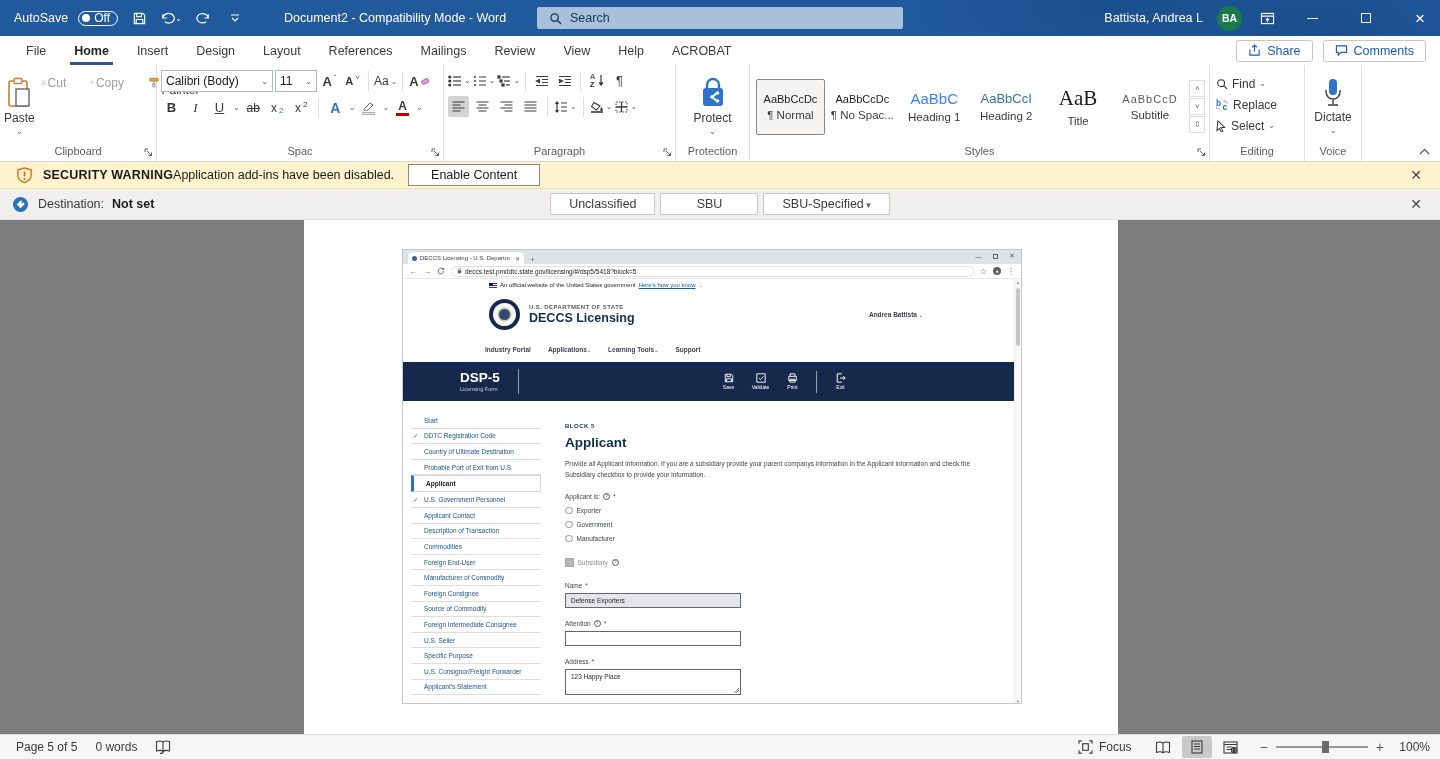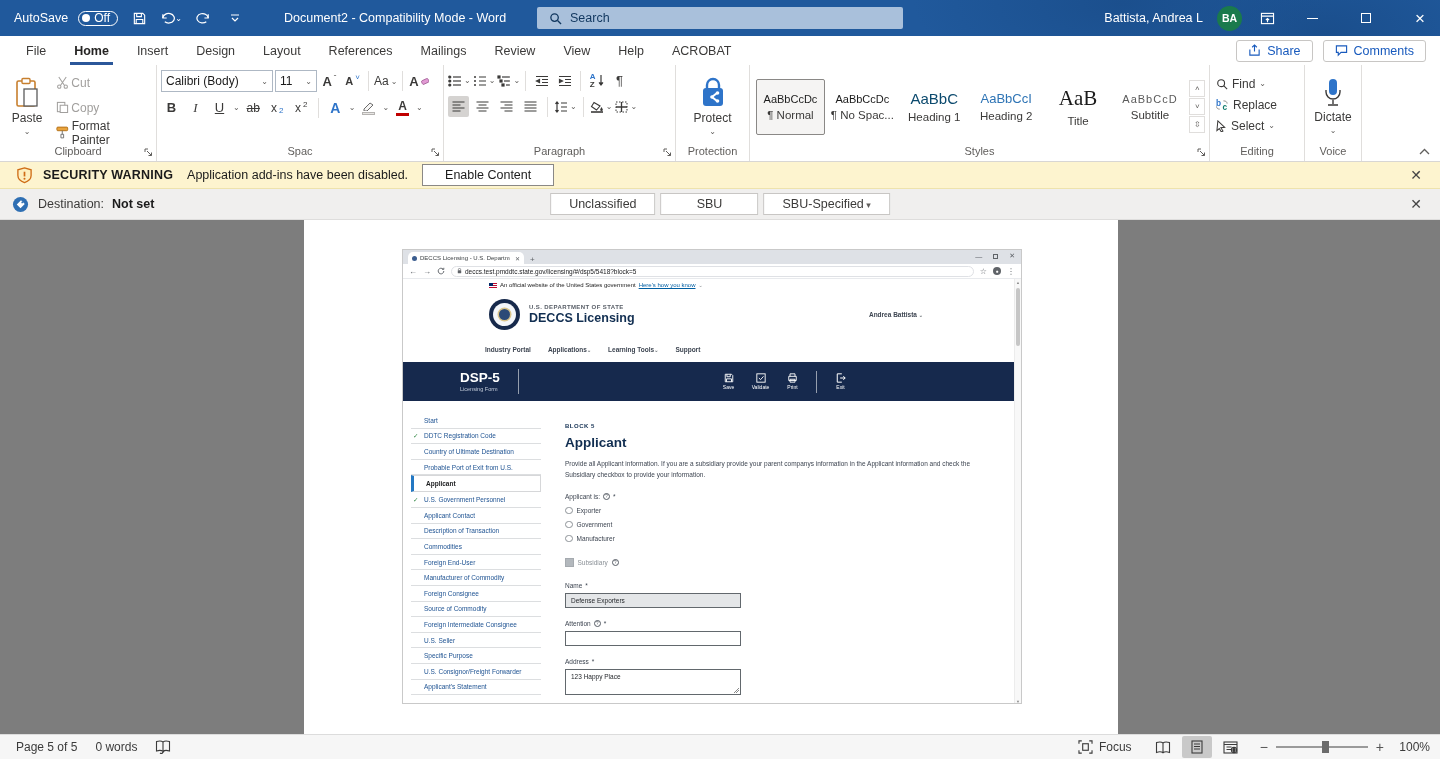--- a/index.html
+++ b/index.html
@@ -38,21 +38,21 @@
   .launcher{position:absolute;right:3px;bottom:4px;cursor:pointer}
   .sbtn{height:21px;min-width:21px;display:inline-flex;align-items:center;justify-content:center;gap:2px;border-radius:2px;cursor:pointer;font-size:12px;color:#3b3a39}
   .dd{font-size:8px;color:#605e5c}
   .dis{color:#a19f9d}
   .dis svg *{stroke:#a19f9d!important}
 
   
   .g-clip{width:157px}
   .g-clip .rg-body{display:flex}
   .paste-big{width:48px;display:flex;flex-direction:column;align-items:center;justify-content:center;gap:2px;cursor:pointer;font-size:12px;color:#3b3a39}
-  .clip-col{display:flex;flex-direction:column;justify-content:flex-start;gap:4px;margin-left:2px;margin-top:2px}
+  .clip-col{display:flex;justify-content:flex-start;gap:17px;margin-left:2px;margin-top:2px}
   .clip-col .sbtn{justify-content:flex-start;padding:0 4px}
 
   
   .g-font{width:287px}
   .combo{height:22px;border:1px solid #aeb8c4;background:#fff;display:flex;align-items:center;justify-content:space-between;padding:0 4px;font-size:12px;color:#1b1b1b;cursor:pointer}
   .frow{display:flex;align-items:center;gap:2px}
   .frow2{margin-top:5px;gap:3px}
   .bigA{font-size:13px;font-weight:bold}
   .vline{width:1px;height:20px;background:#e0dedc;margin:0 3px}
   .u-line{text-decoration:underline}
@@ -70,37 +70,37 @@
   .g-prot{width:74px}
   .bigbtn{display:flex;flex-direction:column;align-items:center;justify-content:center;gap:2px;height:100%;cursor:pointer;font-size:12px;color:#3b3a39}
 
   
   .g-styles{width:460px}
   .g-styles .rg-body{display:flex;align-items:center;gap:3px;padding-left:2px}
   .scard{width:75px;height:56px;border:1px solid transparent;border-radius:2px;display:flex;flex-direction:column;align-items:center;justify-content:center;gap:4px;cursor:pointer;background:#fff;overflow:hidden}
   .scard.selected{border:1.5px solid #8a8886;background:#f5f4f3}
   .s-prev{font-size:11px;color:#1b1b1b;white-space:nowrap}
   .s-name{font-size:11.5px;color:#3b3a39;white-space:nowrap}
-  .scard:nth-of-type(3) .s-prev{color:#0c4a6e;font-size:15px}
+  .scard:nth-of-type(3) .s-prev{color:#3b82f6;font-size:15px}
   .scard:nth-of-type(4) .s-prev{color:#2e74b5;font-size:13px}
   .scard:nth-of-type(5) .s-prev{font-family:"Liberation Serif",serif;font-size:21px}
   .scard:nth-of-type(6) .s-prev{color:#5a5a5a;letter-spacing:1px}
   .sscroll{width:17px;display:flex;flex-direction:column;gap:1px;margin-left:2px}
   .sscroll span{height:17px;border:1px solid #e0dedc;display:flex;align-items:center;justify-content:center;font-size:8px;color:#605e5c;cursor:pointer}
 
   
   .g-edit{width:95px;padding-top:8px}
   .erow{display:flex;align-items:center;gap:4px;height:21px;font-size:12px;color:#3b3a39;cursor:pointer;padding-left:2px}
   .g-voice{width:57px}
   .collapse-btn{position:absolute;right:10px;bottom:6px;cursor:pointer}
 
   
   .secbar{height:27px;background:#fdf4cf;border-bottom:1px solid #eee3ad;display:flex;align-items:center;padding-left:16px;font-size:12.5px;color:#1b1b1b;position:relative}
   .sec-title{font-weight:700;margin-left:10px;letter-spacing:.2px}
-  .sec-msg{margin-left:14px}
+  .sec-msg{margin-left:0}
   .sec-btn{margin-left:14px;height:22px;padding:0 22px;background:#fff;border:1px solid #8a8886;font-size:12.5px;cursor:pointer;color:#1b1b1b}
   .bar-x{position:absolute;right:10px;top:0;bottom:0;width:28px;display:flex;align-items:center;justify-content:center;font-size:14px;color:#444;cursor:pointer}
 
   
   .sensbar{height:31px;background:#f0efee;border-bottom:1px solid #dedddc;display:flex;align-items:center;padding-left:12px;font-size:12.5px;color:#3b3a39;position:relative}
   .sens-label{margin-left:9px}
   .sens-value{font-weight:700;color:#1b1b1b;margin-left:8px}
   .sens-btns{position:absolute;left:50%;transform:translateX(-50%);display:flex;gap:5px}
   .sens-btn{height:22px;min-width:98px;padding:0 18px;background:#fff;border:1px solid #c8c6c4;font-size:12.5px;color:#3b3a39;cursor:pointer}
   .sens-btn.hasdd::after{content:" ▾";font-size:9px;color:#605e5c}

